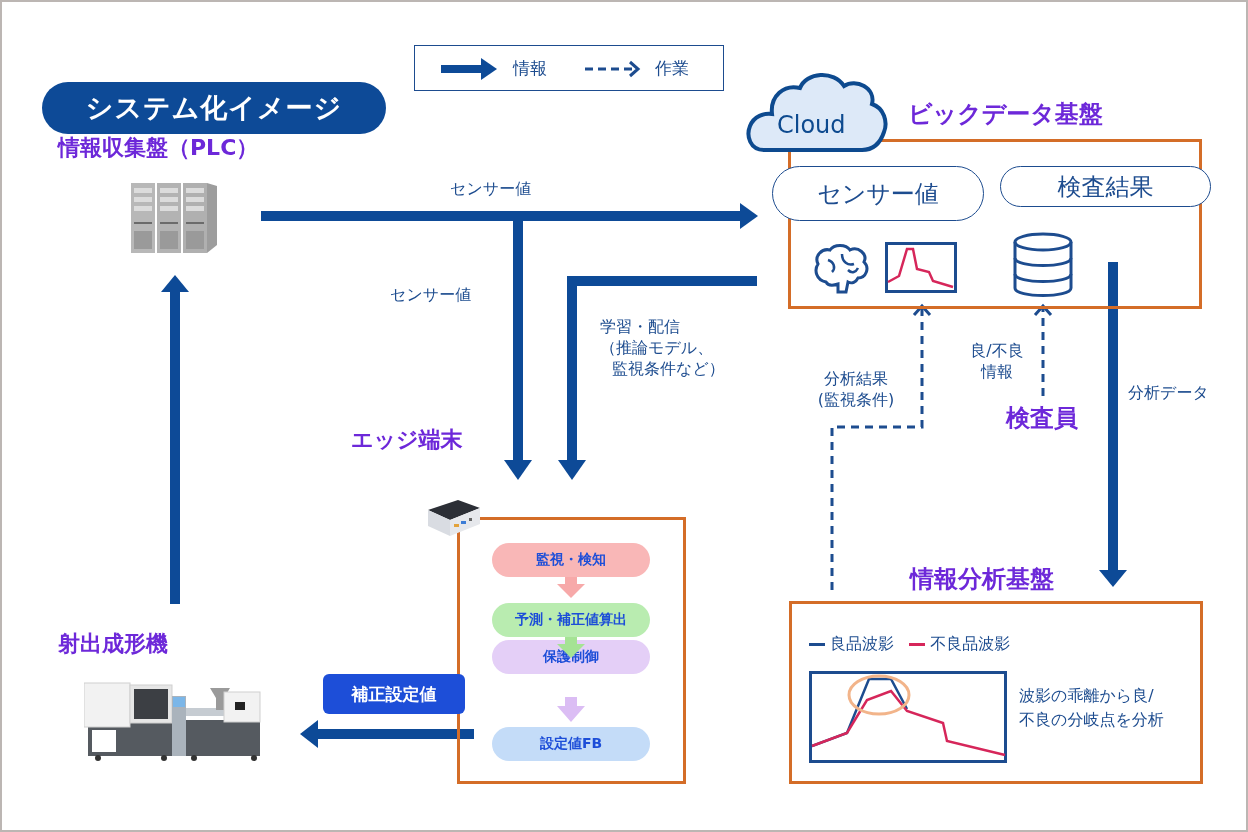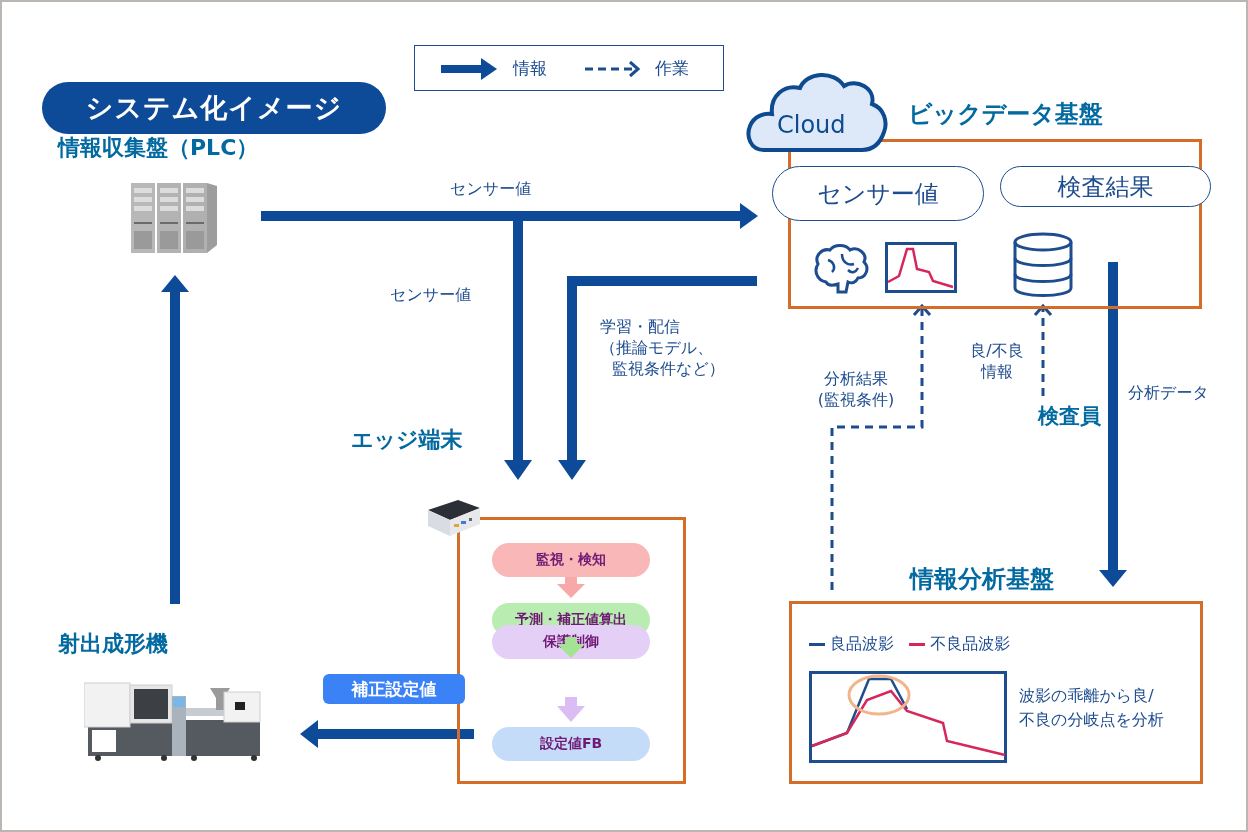--- a/index.html
+++ b/index.html
@@ -19,35 +19,35 @@
     background: #0d4a97; border-radius: 26px; color: #fff;
     font-size: 27px; font-weight: bold; display: flex; align-items: center; justify-content: center;
     letter-spacing: 1px;
     margin-top: 40px;
   }
   .legend {
     left: 414px; top: 45px; width: 310px; height: 46px;
     border: 1.5px solid #1d4c8f; box-sizing: border-box;
   }
   .legend-label { font-size: 17px; color: #1d4c8f; top: 11px; }
-  .heading { font-size: 22px; font-weight: bold; color: #0369a1; white-space: nowrap; }
+  .heading { font-size: 22px; font-weight: bold; color: #6d28d9; white-space: nowrap; }
   .label { font-size: 16px; color: #1d4c8f; white-space: nowrap; line-height: 21px; }
   .orange-box { border: 3px solid #d46d28; box-sizing: border-box; }
   .pill-outline {
     border: 1.5px solid #1d4c8f; border-radius: 30px; background: #fff;
     display: flex; align-items: center; justify-content: center;
     font-size: 24px; color: #1d4c8f; box-sizing: border-box;
   }
   .step {
     left: 492px; width: 158px; height: 34px; border-radius: 17px;
     display: flex; align-items: center; justify-content: center;
-    font-size: 14px; font-weight: bold; color: #701a75;
+    font-size: 14px; font-weight: bold; color: #1d4ed8;
   }
   .badge {
-    left: 323px; top: 674px; width: 142px; height: 30px; background: #3b82f6;
+    left: 323px; top: 674px; width: 142px; height: 40px; background: #1d4ed8;
     border-radius: 6px; color: #fff; font-size: 17px; font-weight: bold;
     display: flex; align-items: center; justify-content: center;
   }
   svg.overlay { position: absolute; left: 0; top: 0; }
 </style>
 </head>
 <body>
 
 <div class="frame"></div>
 
@@ -167,21 +167,21 @@
 <svg class="abs" style="left:424px;top:496px" width="60" height="44">
   <polygon points="4,14 34,4 56,12 26,24" fill="#2c2f36"></polygon>
   <polygon points="4,14 26,24 26,40 4,30" fill="#d9dce2"></polygon>
   <polygon points="26,24 56,12 56,28 26,40" fill="#e6e8ec"></polygon>
   <rect x="30" y="28" width="5" height="3" fill="#e3a33b"></rect>
   <rect x="37" y="25" width="5" height="3" fill="#3d7dd6"></rect>
   <rect x="45" y="22" width="3" height="3" fill="#666"></rect>
 </svg>
 <div class="abs step" style="top:543px;background:#f9b7b7">監視・検知</div>
 <div class="abs step" style="top:603px;background:#b9ecb0">予測・補正値算出</div>
-<div class="abs step" style="top:625px;background:#e4cff7">保護制御</div>
+<div class="abs step" style="top:640px;background:#e4cff7">保護制御</div>
 <div class="abs step" style="top:727px;background:#c4dcf8">設定値FB</div>
 <svg class="overlay" width="1248" height="832">
   <g fill="#f7a9a9">
       <rect x="565" y="577" width="12" height="8"></rect>
       <polygon points="557,584 585,584 571,598"></polygon>
     </g>
   <g fill="#a5e394">
       <rect x="565" y="637" width="12" height="8"></rect>
       <polygon points="557,644 585,644 571,658"></polygon>
     </g>
@@ -208,21 +208,21 @@
 <svg class="abs" style="left:885px;top:242px" width="72" height="51">
   <rect x="1.5" y="1.5" width="69" height="48" fill="#fff" stroke="#1d4c8f" stroke-width="3"></rect>
   <polyline points="3,40 14,34 22,7 28,7 32,27 44,30 48,39 68,45" fill="none" stroke="#d6265a" stroke-width="2.5"></polyline>
 </svg>
 <svg class="abs" style="left:1012px;top:232px" width="62" height="66">
   <ellipse cx="31" cy="10" rx="28" ry="8" fill="#fff" stroke="#1d4c8f" stroke-width="3"></ellipse>
   <path d="M3,10 L3,56 C3,66 59,66 59,56 L59,10" fill="none" stroke="#1d4c8f" stroke-width="3"></path>
   <path d="M3,26 C3,36 59,36 59,26 M3,42 C3,52 59,52 59,42" fill="none" stroke="#1d4c8f" stroke-width="3"></path>
 </svg>
 
-<div class="abs heading" style="left:1038px;top:402px;font-size:21px">検査員</div>
+<div class="abs heading" style="left:1006px;top:402px;font-size:24px">検査員</div>
 
 <div class="abs heading" style="left:910px;top:563px;font-size:24px">情報分析基盤</div>
 <div class="abs orange-box" style="left:789px;top:601px;width:414px;height:183px"></div>
 <div class="abs label" style="left:809px;top:633px">
   <span style="display:inline-block;width:16px;height:3px;background:#1d4c8f;vertical-align:middle"></span>
   <span>良品波影</span>
   <span style="display:inline-block;width:16px;height:3px;background:#d6265a;vertical-align:middle;margin-left:10px"></span>
   <span>不良品波影</span>
 </div>
 <svg class="abs" style="left:809px;top:671px" width="198" height="94">

